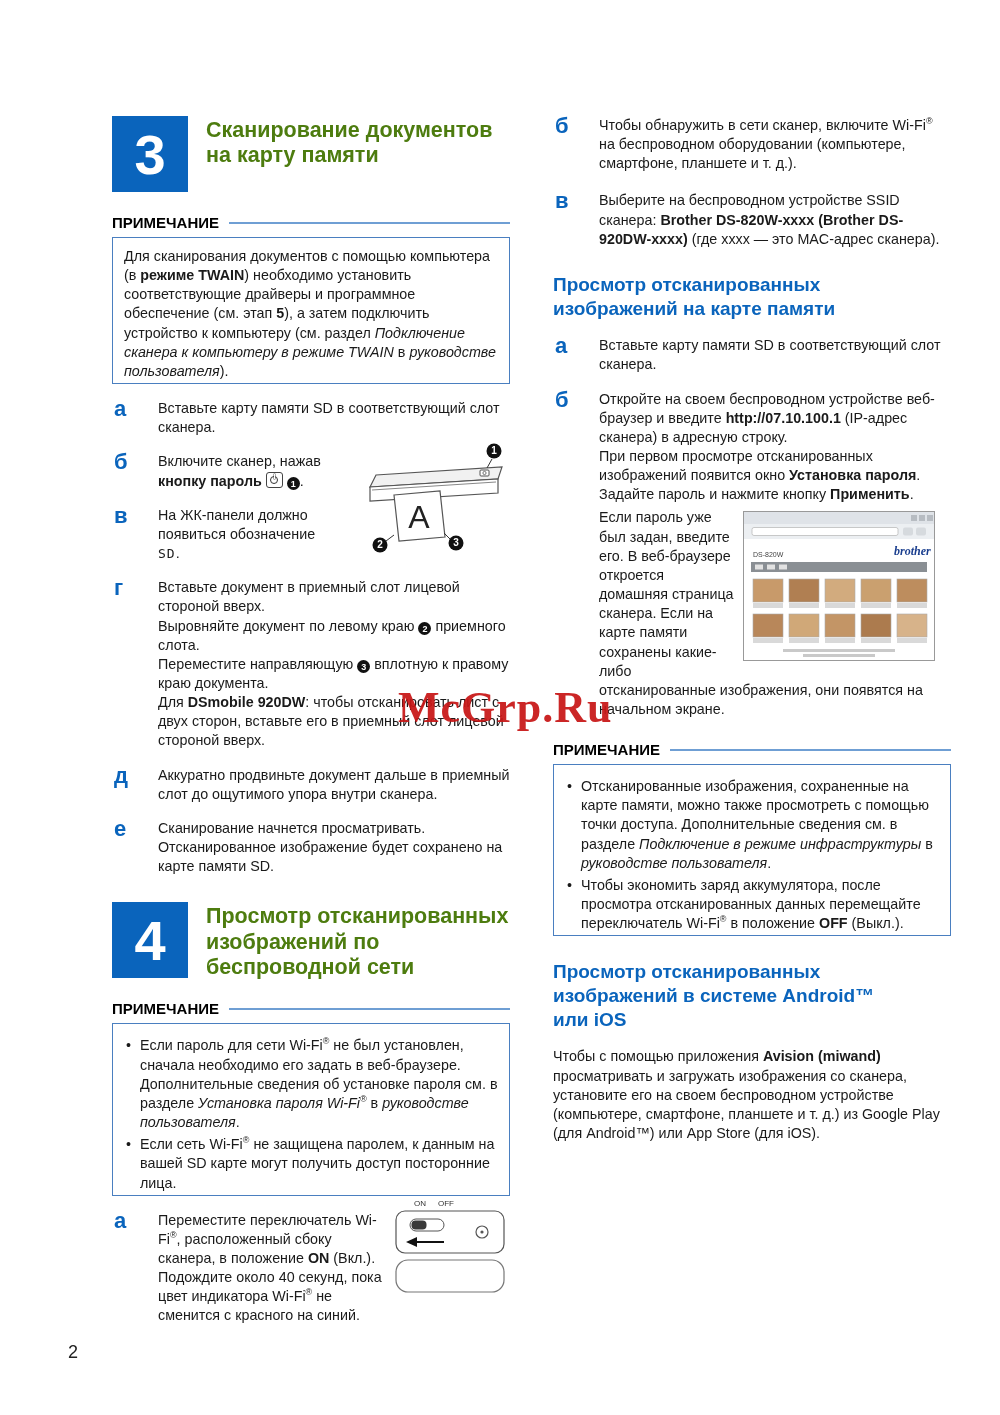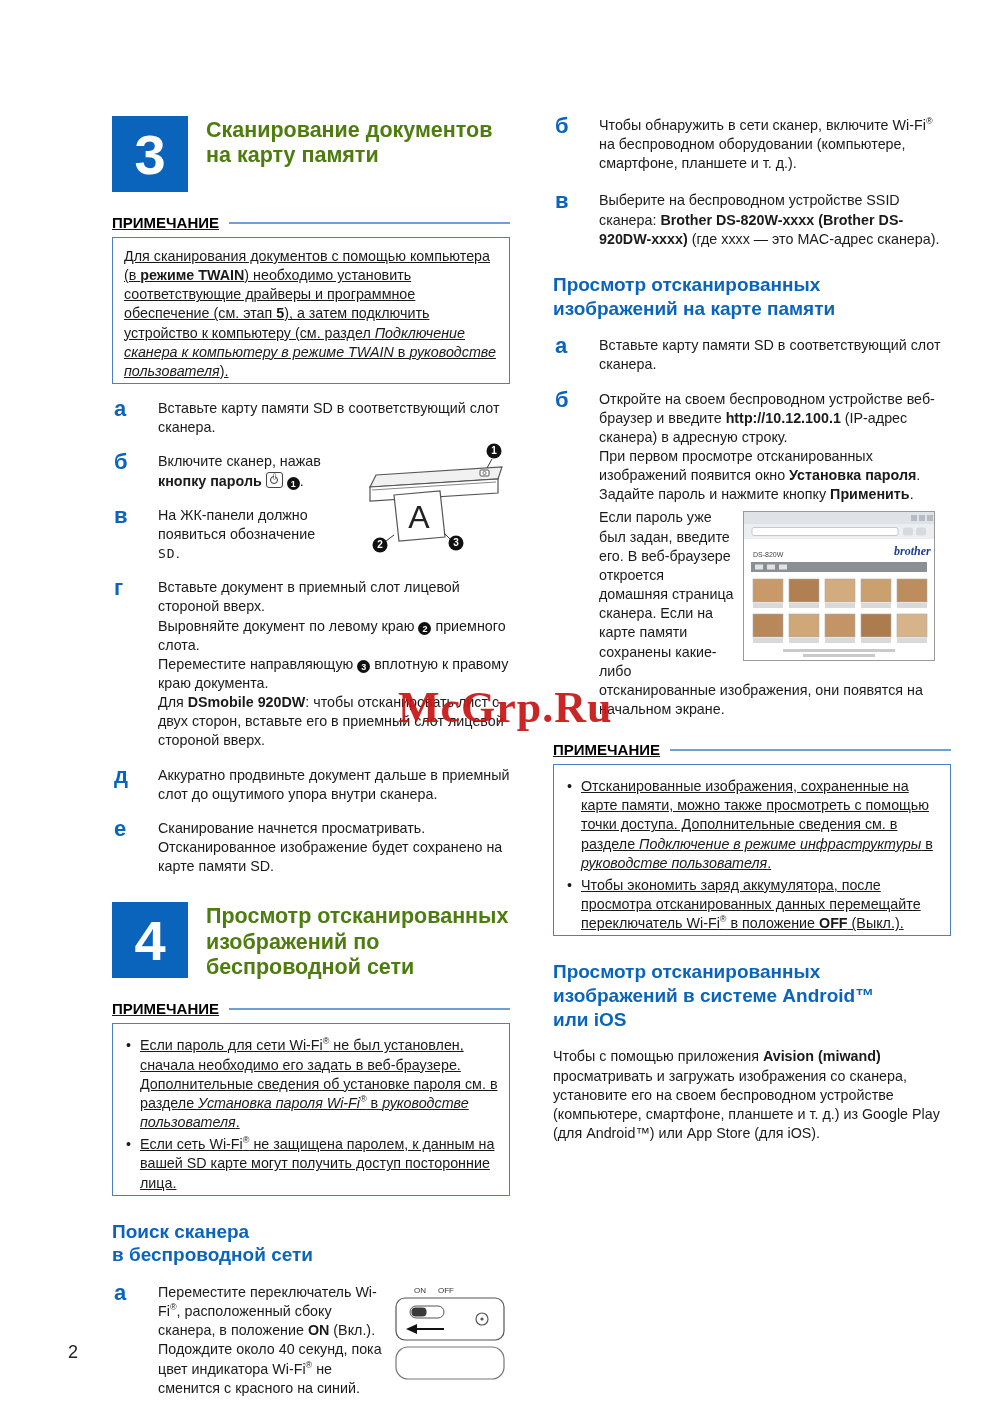--- a/index.html
+++ b/index.html
@@ -14,21 +14,21 @@
 
   
   .step-header { display:flex; gap:18px; clear:both; }
   .step-num {
     flex:0 0 76px; width:76px; height:76px; background:#0a64bc; color:#fff;
     font-size:56px; font-weight:bold; display:flex; align-items:center; justify-content:center;
   }
   .step-title { margin:0; padding-top:2px; font-size:21.5px; font-weight:bold; color:#4d7c0f; line-height:1.18; }
 
   
-  .note { margin-top:22px; clear:both;text-decoration:underline; }
+  .note { margin-top:22px; clear:both; }
   .note-head { display:flex; align-items:center; font-weight:bold; font-size:15px; color:#000; }
   .note-line { flex:1; height:2px; background:#6f9fd4; margin-left:10px; }
   .note-box { border:1.5px solid #4a7fc0; padding:9px 11px 2px 11px; margin-top:6px; font-size:14.3px; line-height:1.34; }
   .nitem { position:relative; padding-left:16px; margin-top:3px; }
   .nitem::before { content:"\2022"; position:absolute; left:2px; top:0; }
 
   
   .step { position:relative; padding-left:46px; margin-top:15px; font-size:14.3px; line-height:1.34; }
   .letter { position:absolute; left:2px; top:-5px; font-size:22px; font-weight:bold; color:#0a64bc; }
   .sbody b { font-weight:bold; }
@@ -150,21 +150,20 @@
       <div class="note-head">
         <span>ПРИМЕЧАНИЕ</span>
         <span class="note-line"></span>
       </div>
       <div class="note-box">
         <div class="nitem">Если пароль для сети Wi-Fi<sup>®</sup> не был установлен, сначала необходимо его задать в веб-браузере. Дополнительные сведения об установке пароля см. в разделе <i>Установка пароля Wi-Fi<sup>®</sup></i> в <i>руководстве пользователя</i>.</div>
         <div class="nitem">Если сеть Wi-Fi<sup>®</sup> не защищена паролем, к данным на вашей SD карте могут получить доступ посторонние лица.</div>
       </div>
     </div>
 
-    <h2 class="bluehead">Поиск сканера<br>в беспроводной сети</h2>
 
     <div class="wifi-illus">
       <svg viewBox="0 0 120 102" width="120" height="102" xmlns="http://www.w3.org/2000/svg">
         <text x="24" y="10" font-size="8" fill="#333" font-family="Liberation Sans, sans-serif">ON</text>
         <text x="48" y="10" font-size="8" fill="#333" font-family="Liberation Sans, sans-serif">OFF</text>
         <rect x="6" y="15" width="108" height="42" rx="9" fill="#ffffff" stroke="#555" stroke-width="1.2"></rect>
 
         <rect x="20" y="23" width="34" height="12" rx="6" fill="#fff" stroke="#555" stroke-width="1"></rect>
         <rect x="21.5" y="24.5" width="15" height="9" rx="4" fill="#3a3a3a"></rect>
 
@@ -200,21 +199,21 @@
     <h2 class="bluehead">Просмотр отсканированных<br>изображений на карте памяти</h2>
 
     <div class="step">
       <span class="letter">а</span>
       <div class="sbody">Вставьте карту памяти SD в соответствующий слот сканера.</div>
     </div>
 
     <div class="step">
       <span class="letter">б</span>
       <div class="sbody">
-        <div>Откройте на своем беспроводном устройстве веб-браузер и введите <b>http://10.12.100.1</b> (IP-адрес сканера) в адресную строку.<br>При первом просмотре отсканированных изображений появится окно <b>Установка пароля</b>. Задайте пароль и нажмите кнопку <b>Применить</b>.</div>
+        <div>Откройте на своем беспроводном устройстве веб-браузер и введите <b>http://07.10.100.1</b> (IP-адрес сканера) в адресную строку.<br>При первом просмотре отсканированных изображений появится окно <b>Установка пароля</b>. Задайте пароль и нажмите кнопку <b>Применить</b>.</div>
         <div class="wrapzone">
 
           <div class="browser-illus">
             <svg viewBox="0 0 192 150" width="192" height="150" xmlns="http://www.w3.org/2000/svg">
               <rect x="0.5" y="0.5" width="191" height="149" fill="#f4f4f4" stroke="#999" stroke-width="1"></rect>
 
               <rect x="1" y="1" width="190" height="12" fill="#dfe3e8"></rect>
               <rect x="168" y="4" width="6" height="6" fill="#b7bcc2"></rect>
               <rect x="176" y="4" width="6" height="6" fill="#b7bcc2"></rect>
               <rect x="184" y="4" width="6" height="6" fill="#b7bcc2"></rect>

